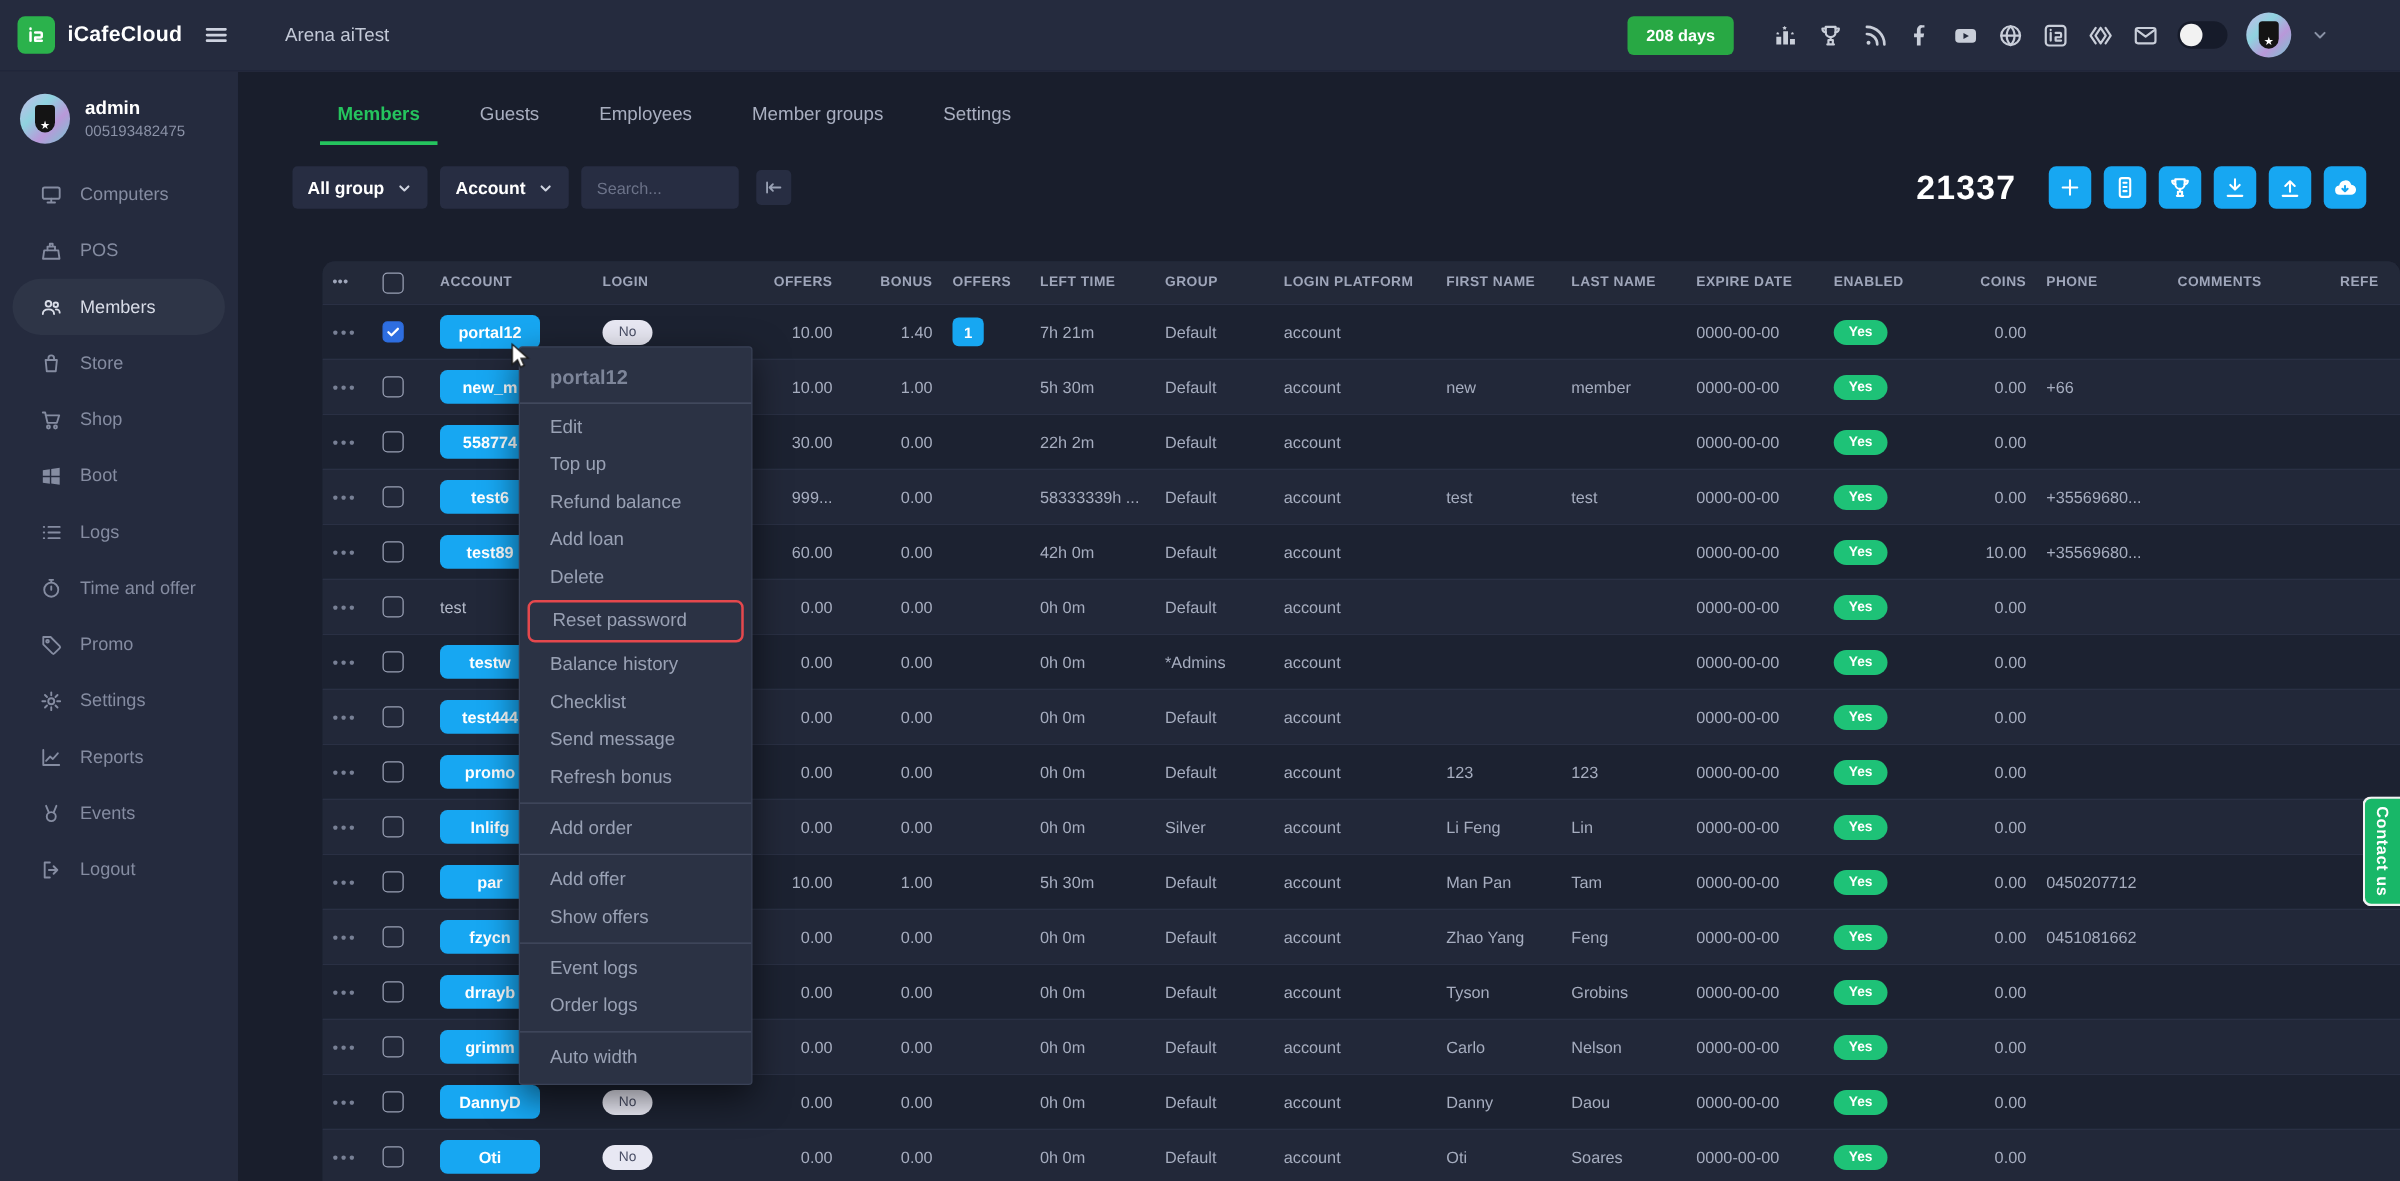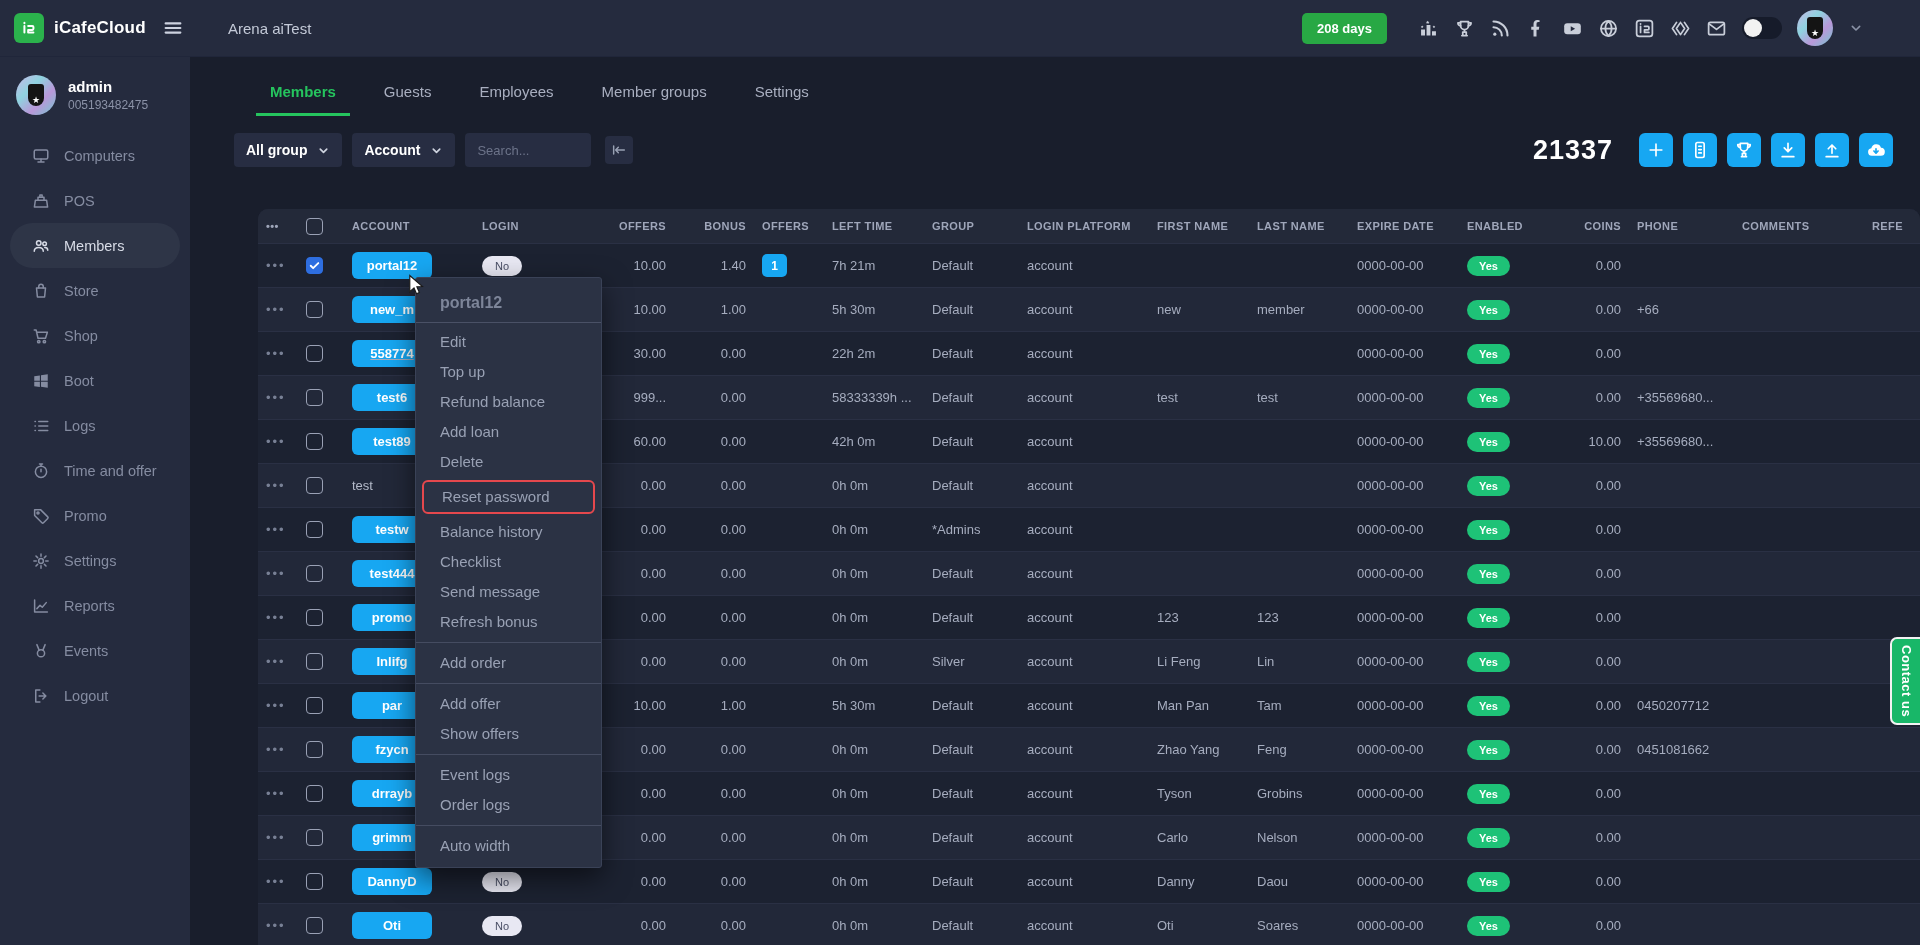--- a/index.html
+++ b/index.html
@@ -477,21 +477,21 @@
             <div class="cell r" style="width: 80px;">0.00</div>
             <div class="cell" style="width: 105px;">+66</div>
             <div class="cell" style="width: 130px;"></div>
             <div class="cell" style="width: 90px;"></div>
           </div>
           <div class="trow odd">
             <div class="cell c-dots" style="width: 40px;">•••</div>
             <div class="cell" style="width: 46px;">
               <span class="cb"></span>
             </div>
-            <div class="cell" style="width: 130px; text-decoration: underline;">
+            <div class="cell" style="width: 130px;">
               <span class="chip">558774</span>
             </div>
             <div class="cell" style="width: 100px;"></div>
             <div class="cell r" style="width: 100px;">30.00</div>
             <div class="cell r" style="width: 80px;">0.00</div>
             <div class="cell" style="width: 70px;"></div>
             <div class="cell" style="width: 100px;">22h 2m</div>
             <div class="cell" style="width: 95px;">Default</div>
             <div class="cell" style="width: 130px;">account</div>
             <div class="cell" style="width: 100px;"></div>

